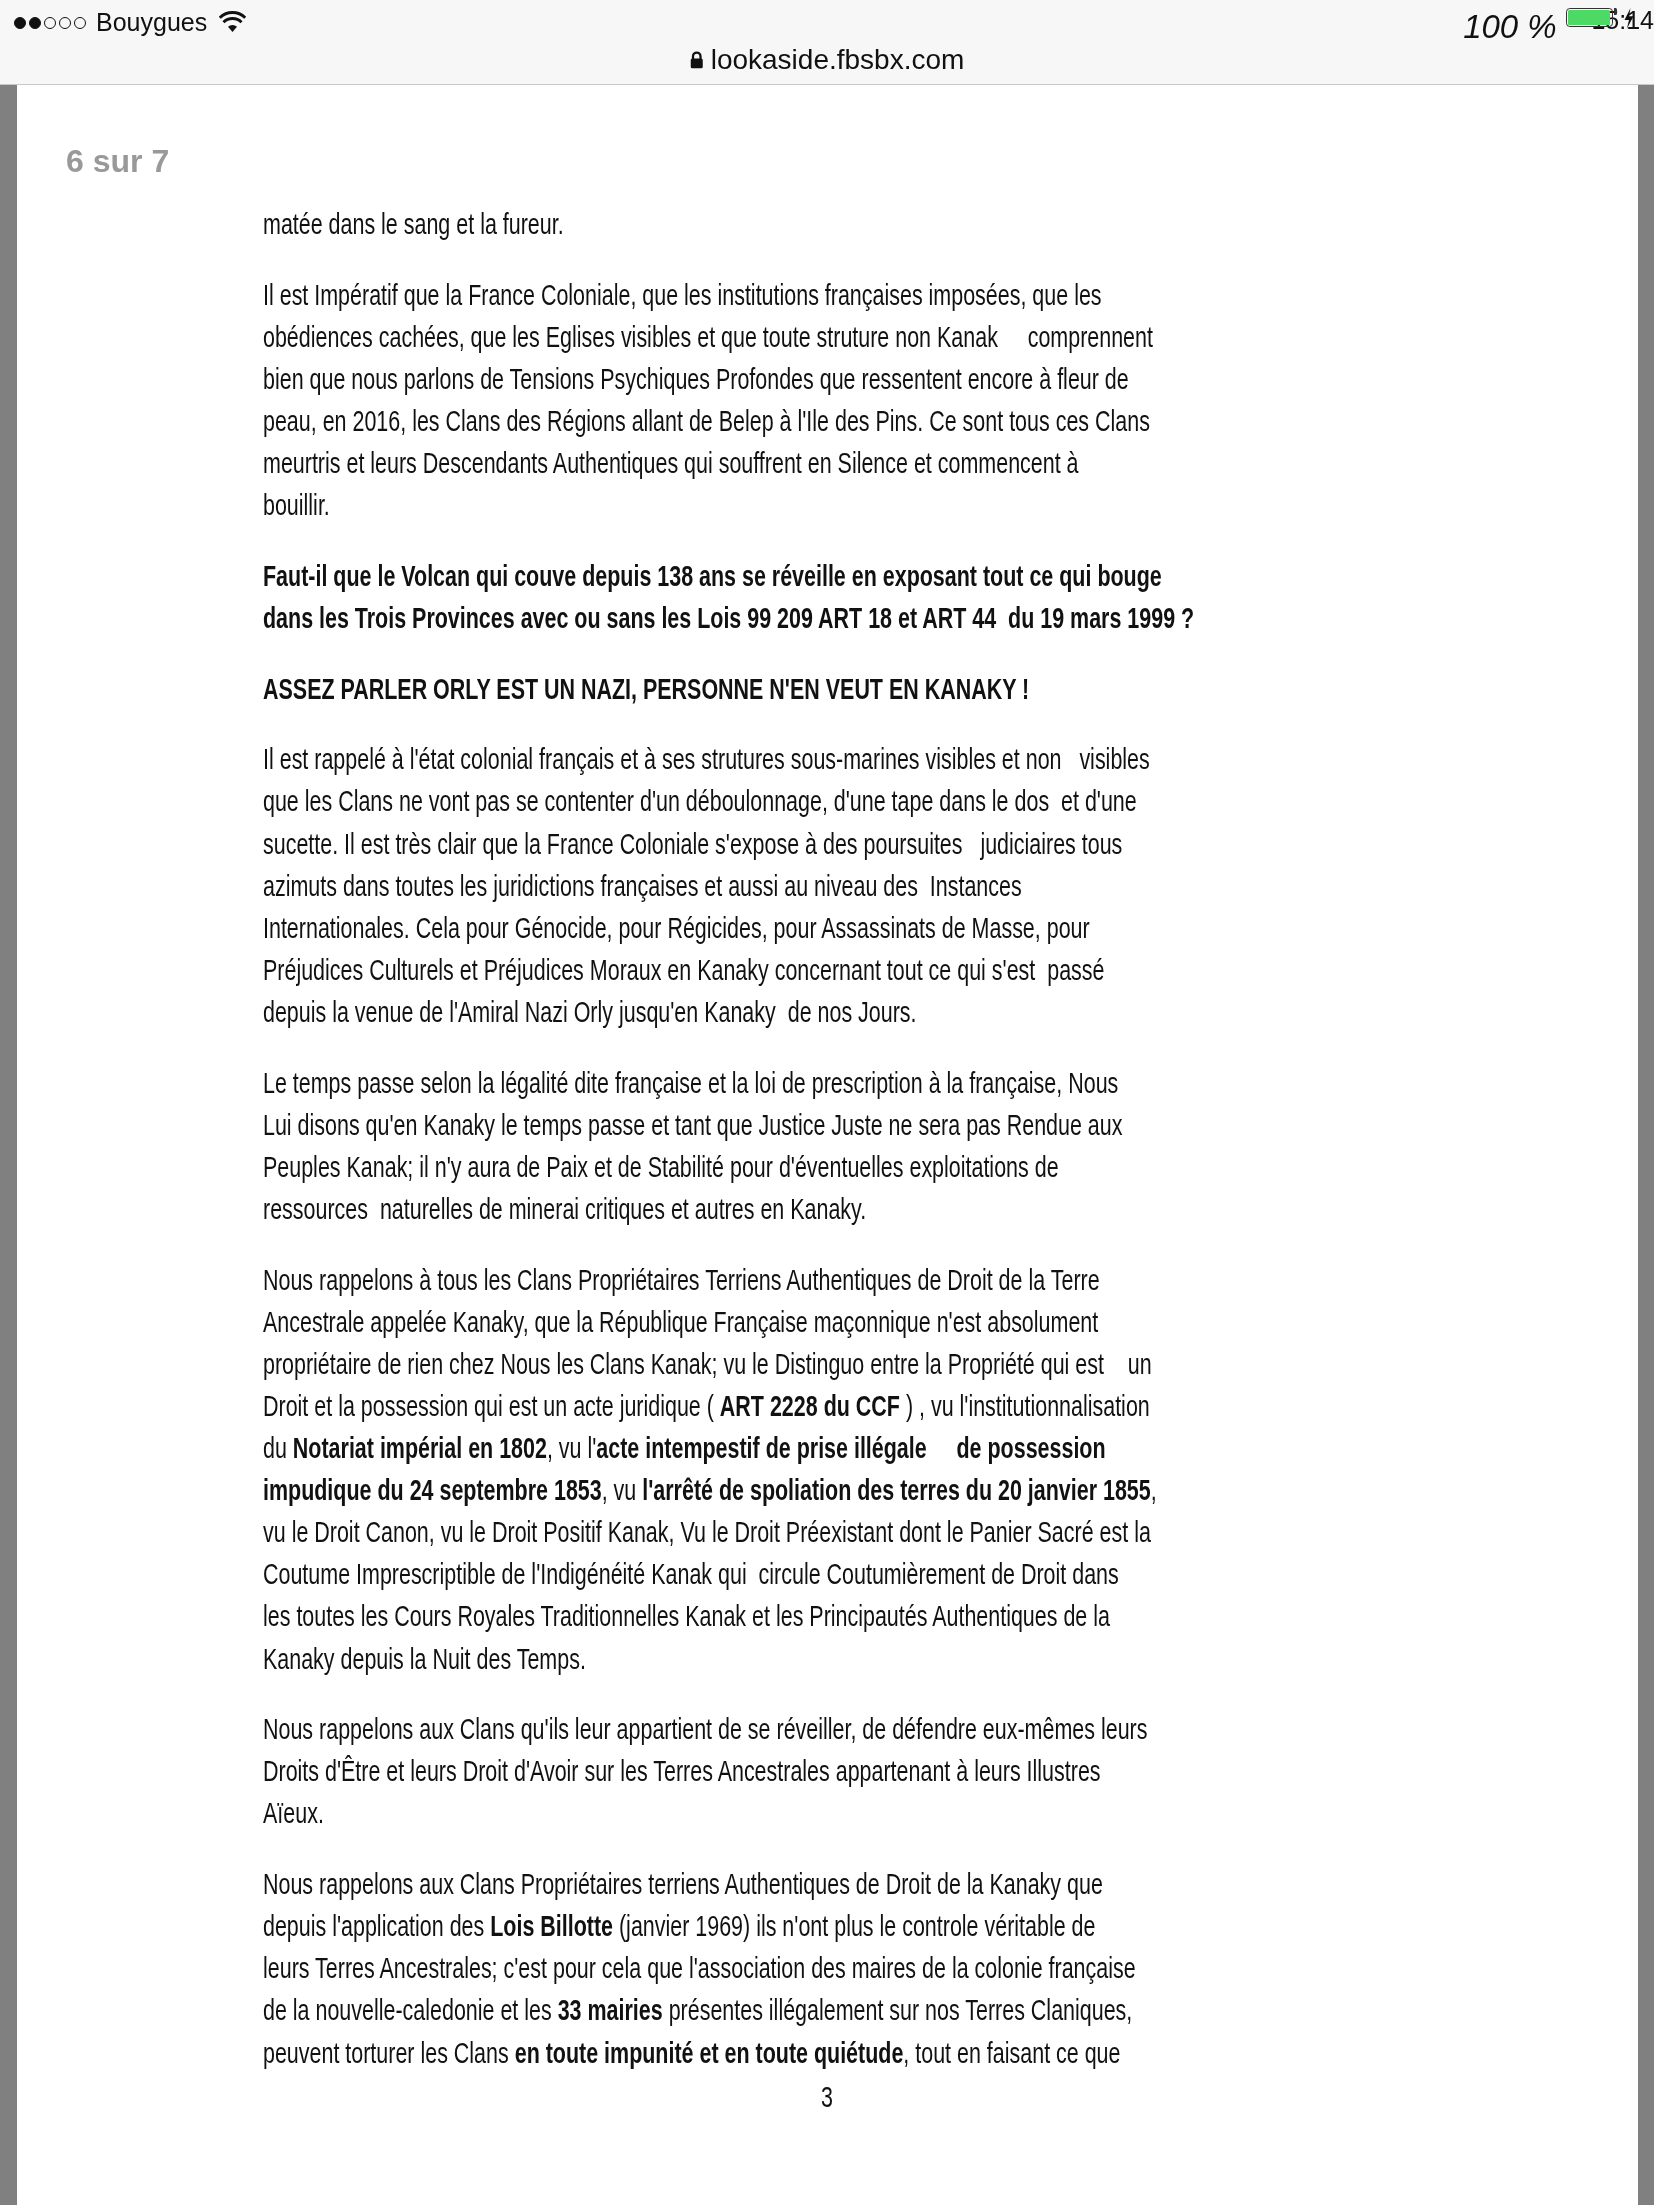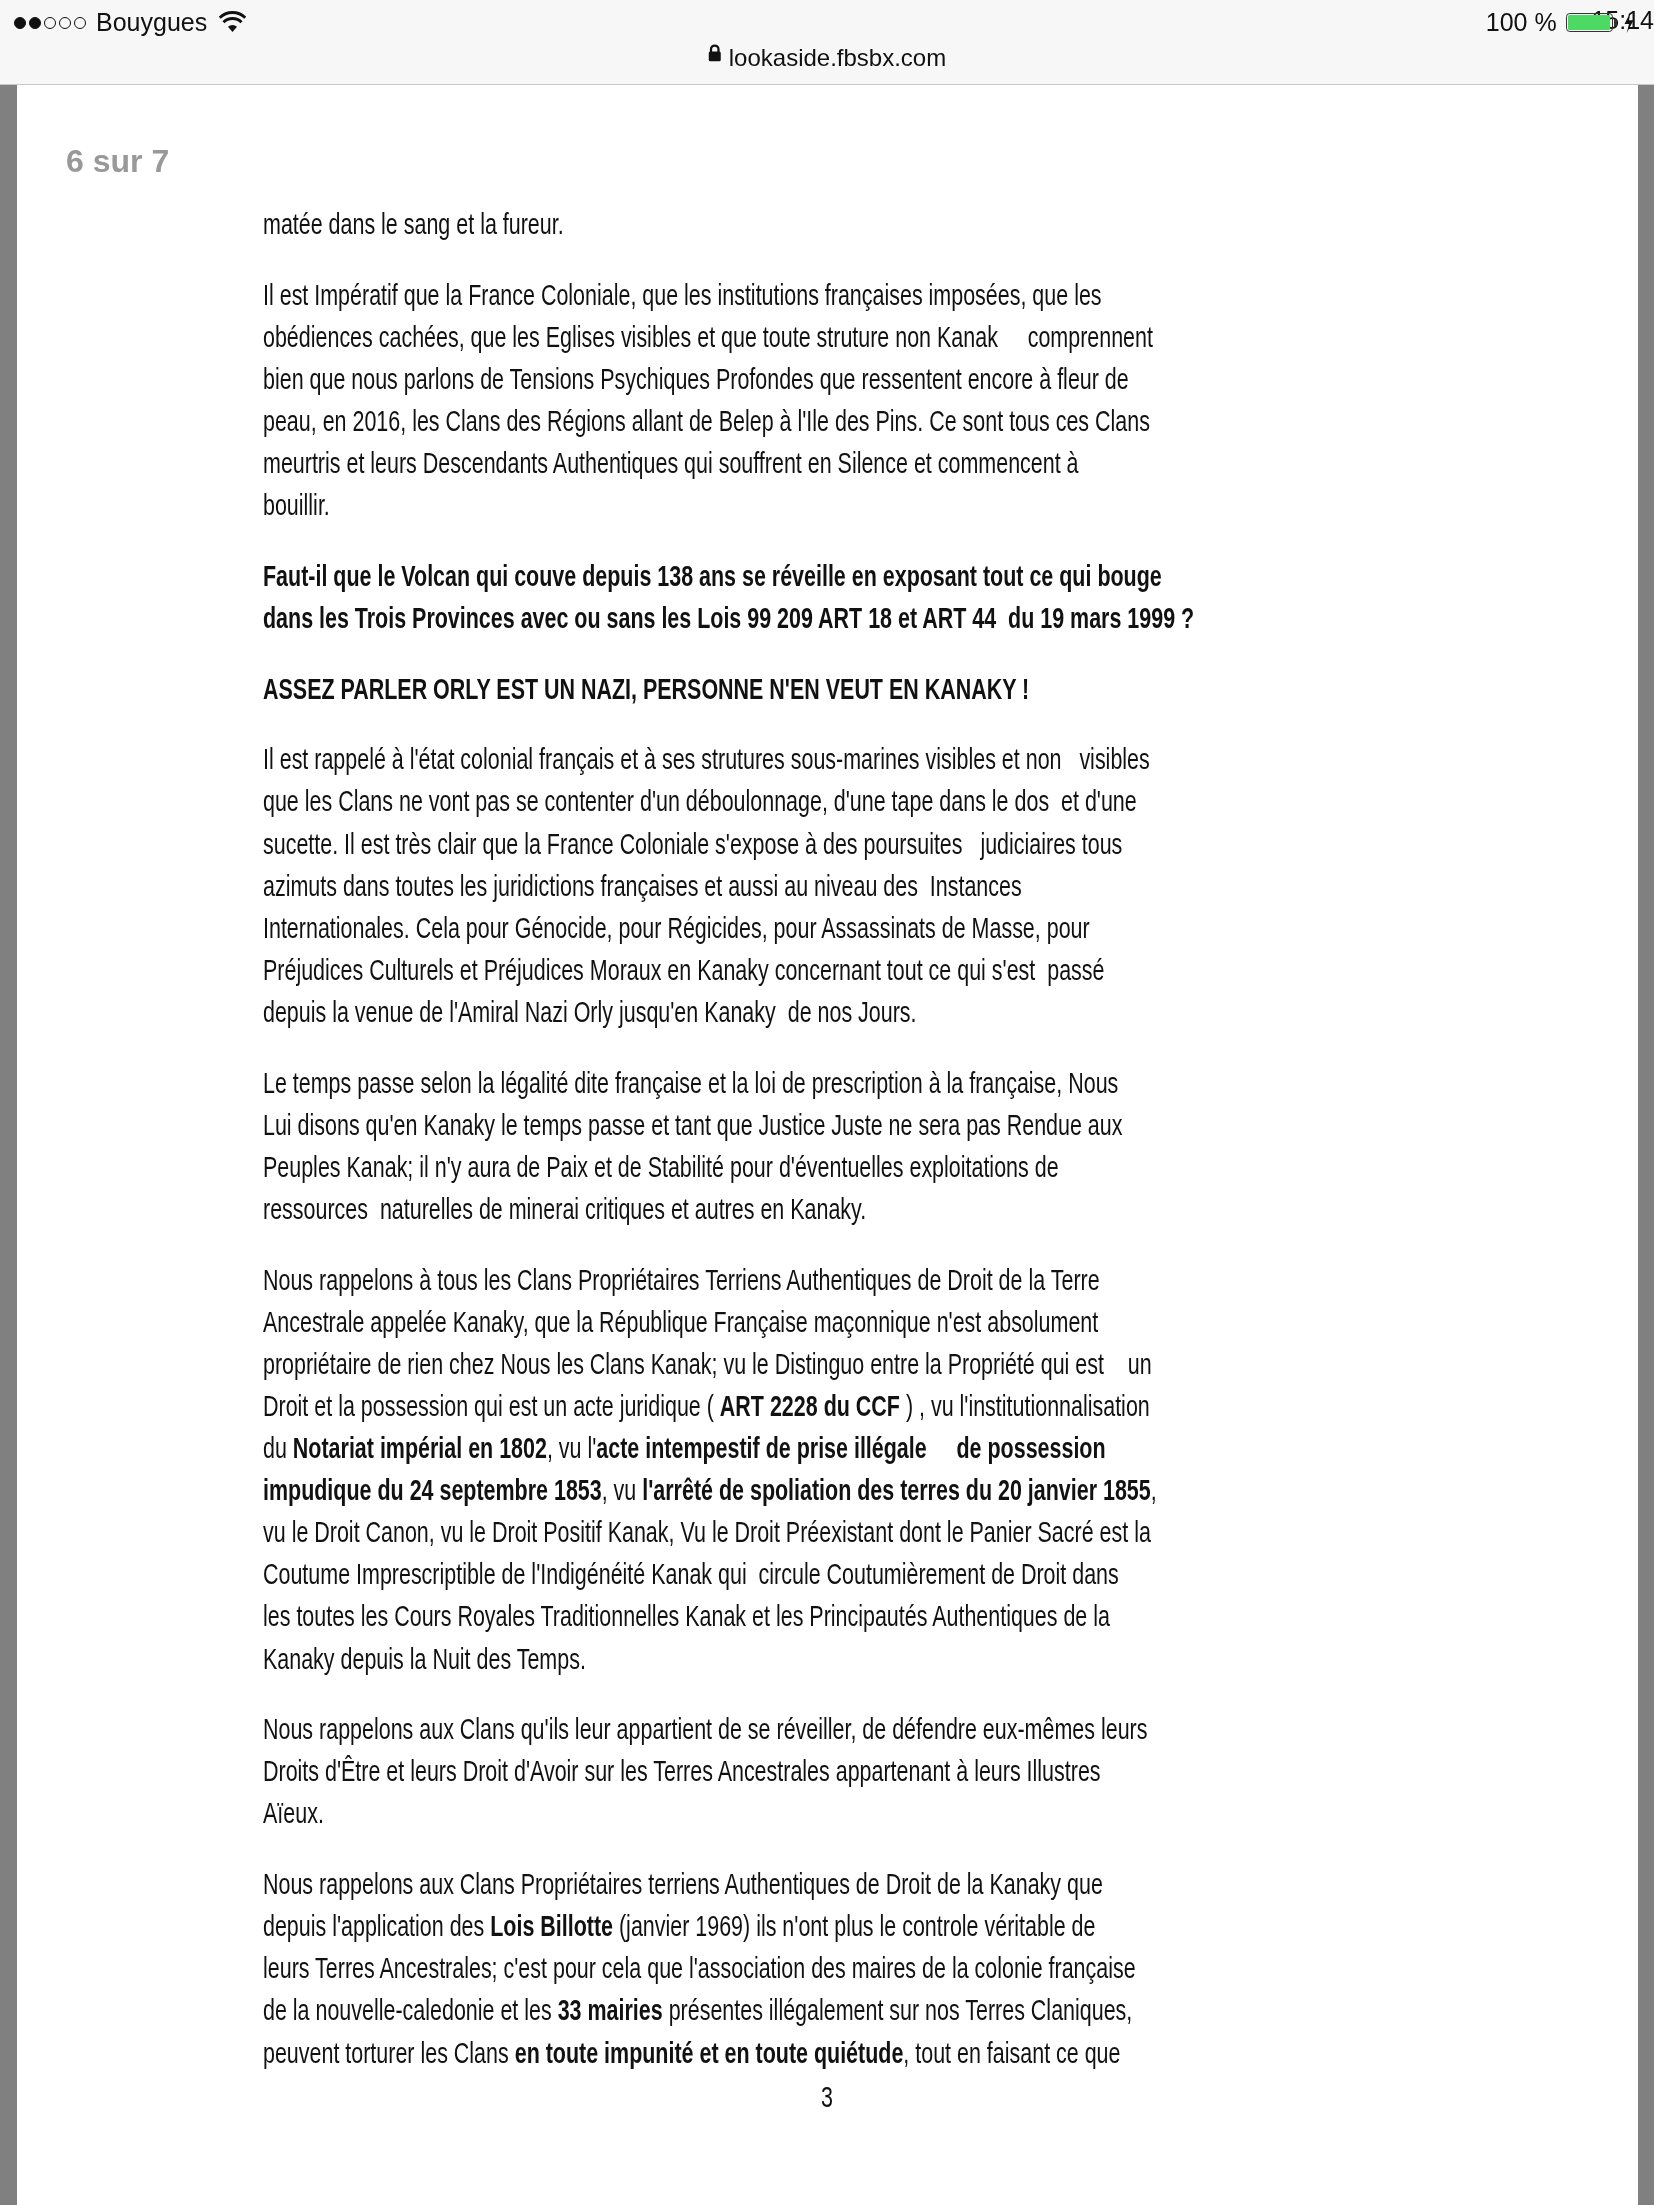--- a/index.html
+++ b/index.html
@@ -12,26 +12,26 @@
     position: absolute; left: 0; top: 0; width: 1654px; height: 85px;
     background: #f7f7f7; border-bottom: 1.5px solid #c8c8c8; box-sizing: border-box;
   }
   .sb-left { position: absolute; left: 13.5px; top: 7.5px; height: 30px; display: flex; align-items: center; font-size: 25px; color: #111; }
   .dots { display: flex; gap: 3px; margin-right: 10.5px; }
   .dot { width: 12px; height: 12px; border-radius: 50%; border: 1.5px solid #111; box-sizing: border-box; }
   .dot.filled { background: #111; }
   .carrier { margin-right: 12px; }
   .wifi { width: 27px; height: 22.6px; }
   .sb-time { position: absolute; left: 0; right: 0; top: 6px; text-align: right; font-size: 25px; font-weight: normal; color: #111; }
-  .sb-right { position: absolute; right: 19.5px; top: 7.5px; height: 30px; display: flex; align-items: center; font-size: 25px; color: #111; }
+  .sb-right { position: absolute; right: 19.5px; top: 7.5px; height: 30px; display: flex; align-items: flex-start; font-size: 33px; color: #111; font-style: italic; }
   .battery { margin-left: 9px; width: 47px; height: 19.5px; border: 1.5px solid #333; border-radius: 3.8px; box-sizing: border-box; padding: 1.5px; position: relative; }
   .battery-fill { height: 100%; background: #4cd964; border-radius: 1.5px; }
   .battery-tip { width: 3px; height: 7.5px; background: #333; border-radius: 0 1.5px 1.5px 0; margin-left: 0.8px; }
   .bolt { margin-left: 6px; width: 12px; height: 21px; }
-  .url-bar { position: absolute; left: 0; right: 0; top: 44px; display: flex; justify-content: center; align-items: flex-start; font-size: 24px; color: #111; }
+  .url-bar { position: absolute; left: 0; right: 0; top: 44px; display: flex; justify-content: center; align-items: center; font-size: 28px; color: #111; }
   .lock { width: 13.5px; height: 18px; margin-right: 7.5px; }
 
   .side-left, .side-right { position: absolute; top: 85px; bottom: 0; width: 16.5px; background: #808080; }
   .side-left { left: 0; }
   .side-right { right: 0; }
 
   .page-indicator {
     position: absolute; left: 66px; top: 143px; font-size: 32px; font-weight: bold; color: #999999;
   }
 

